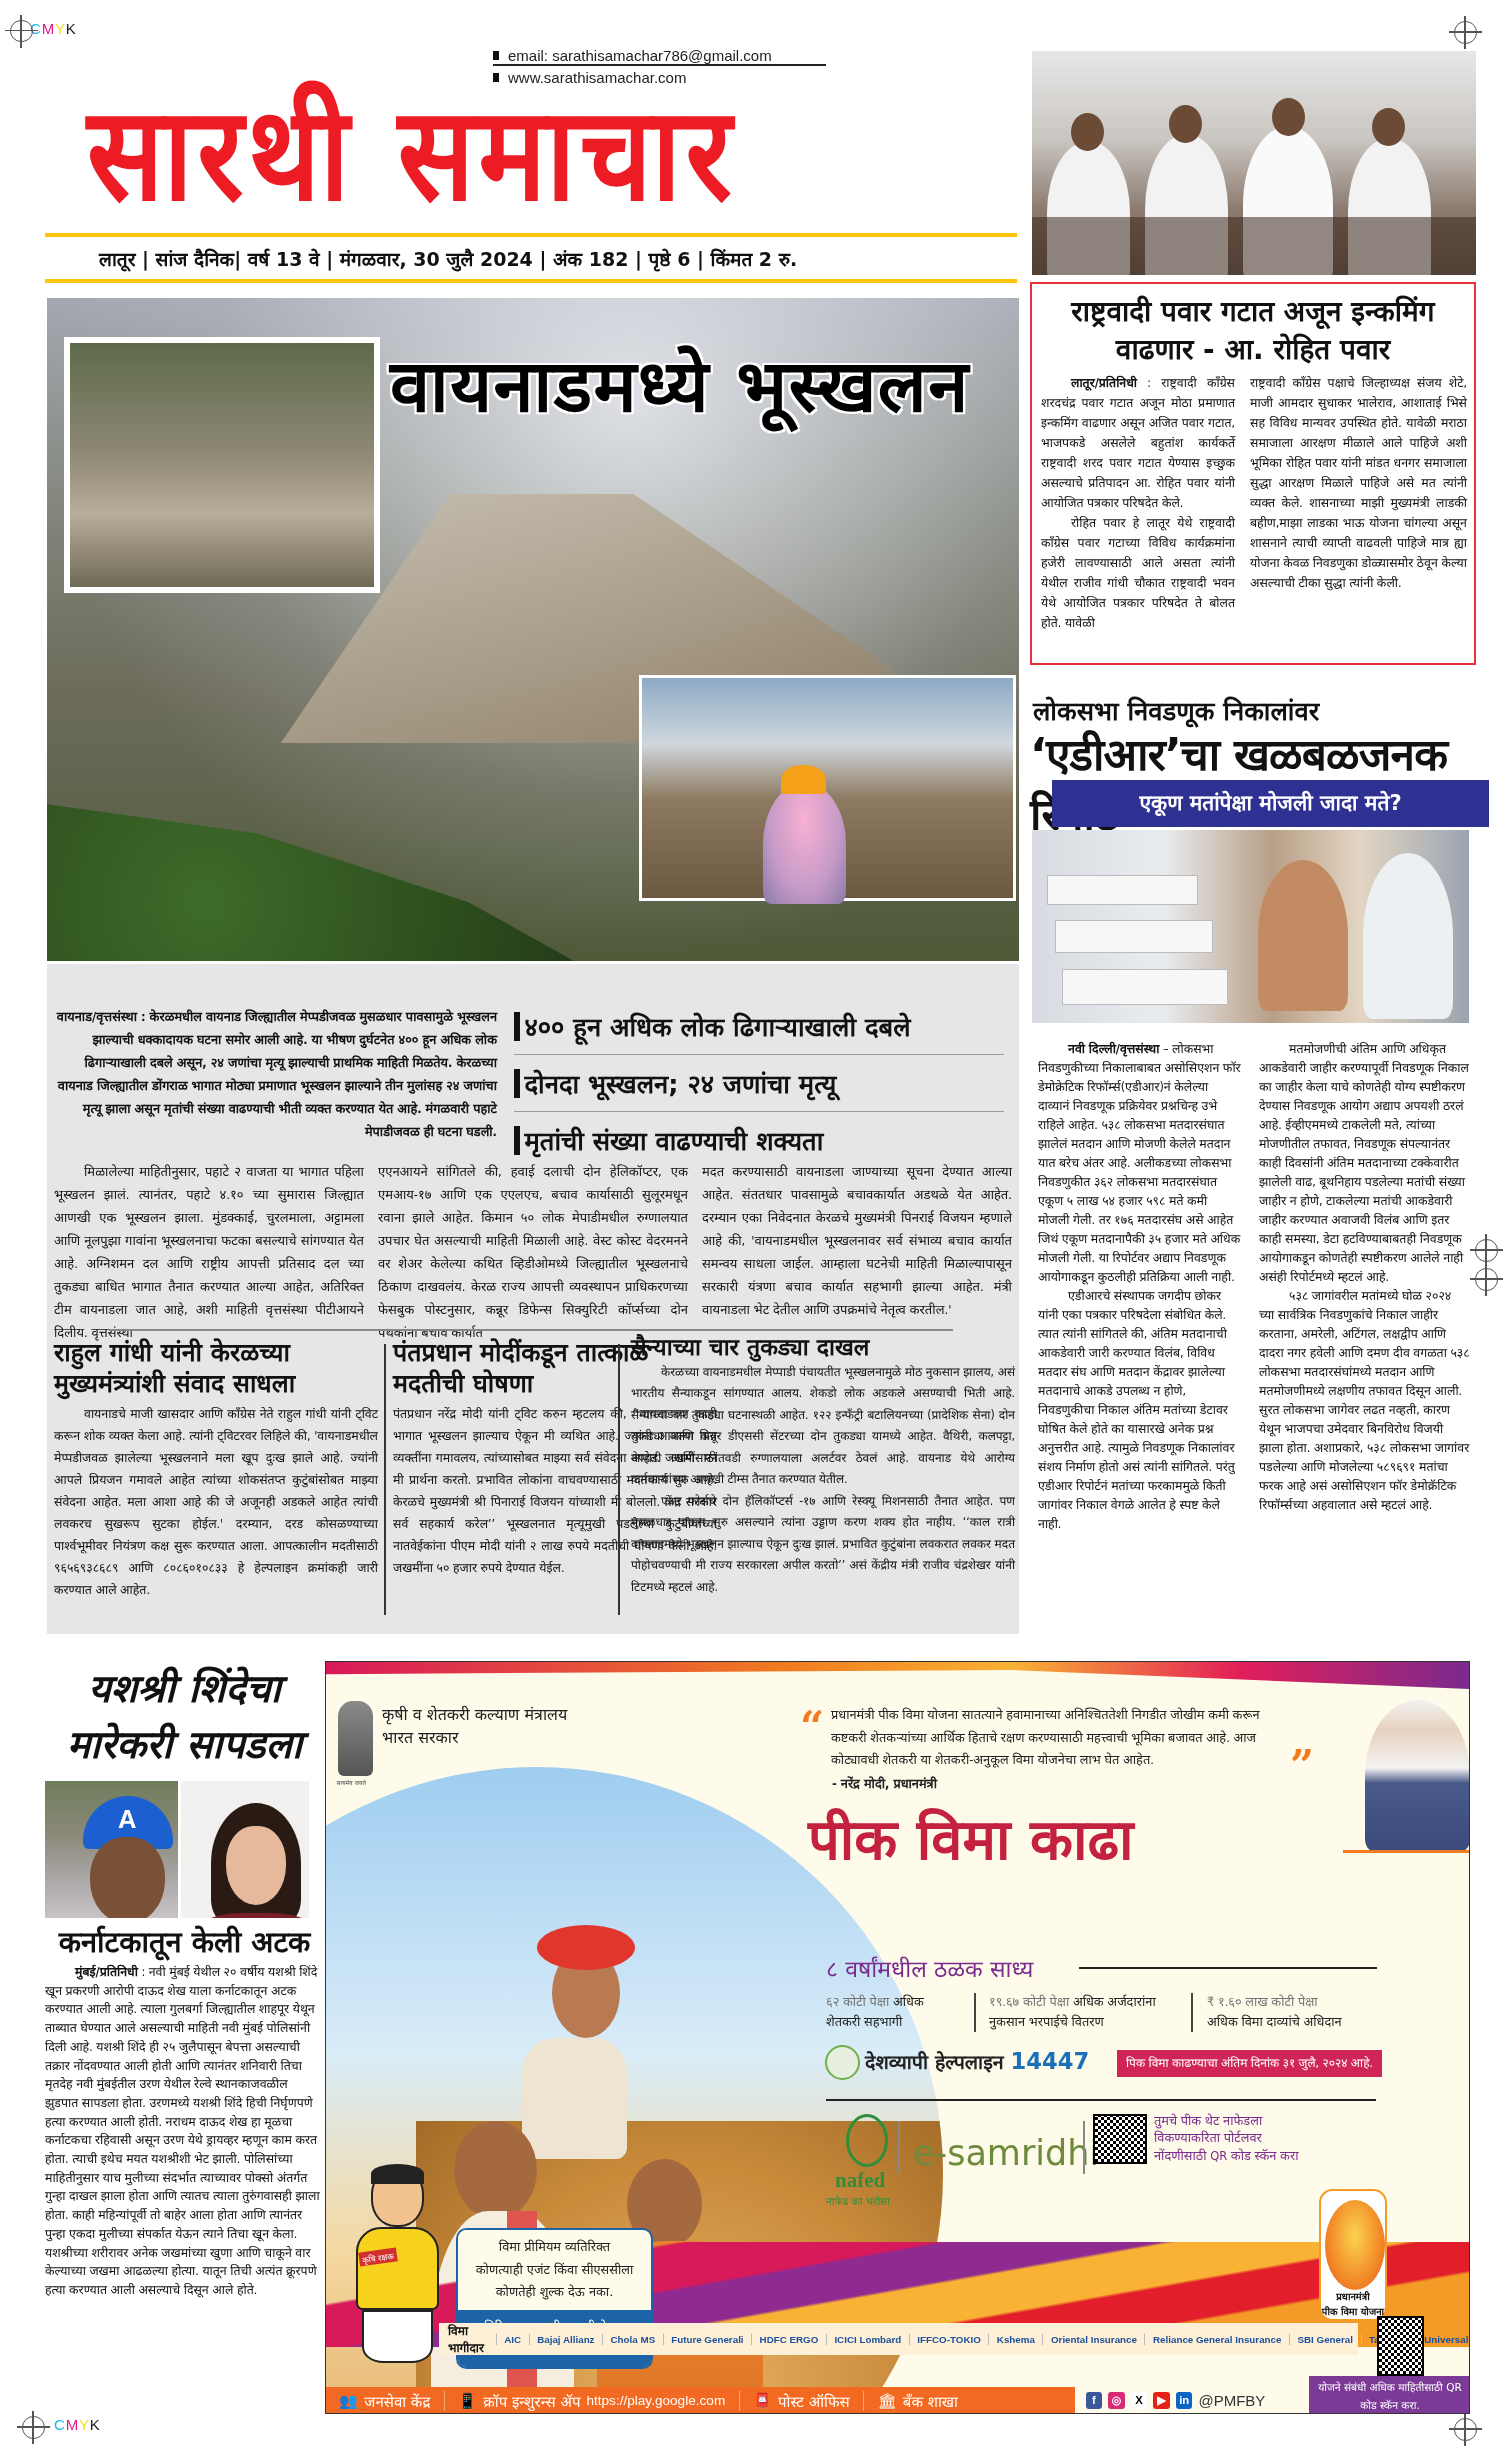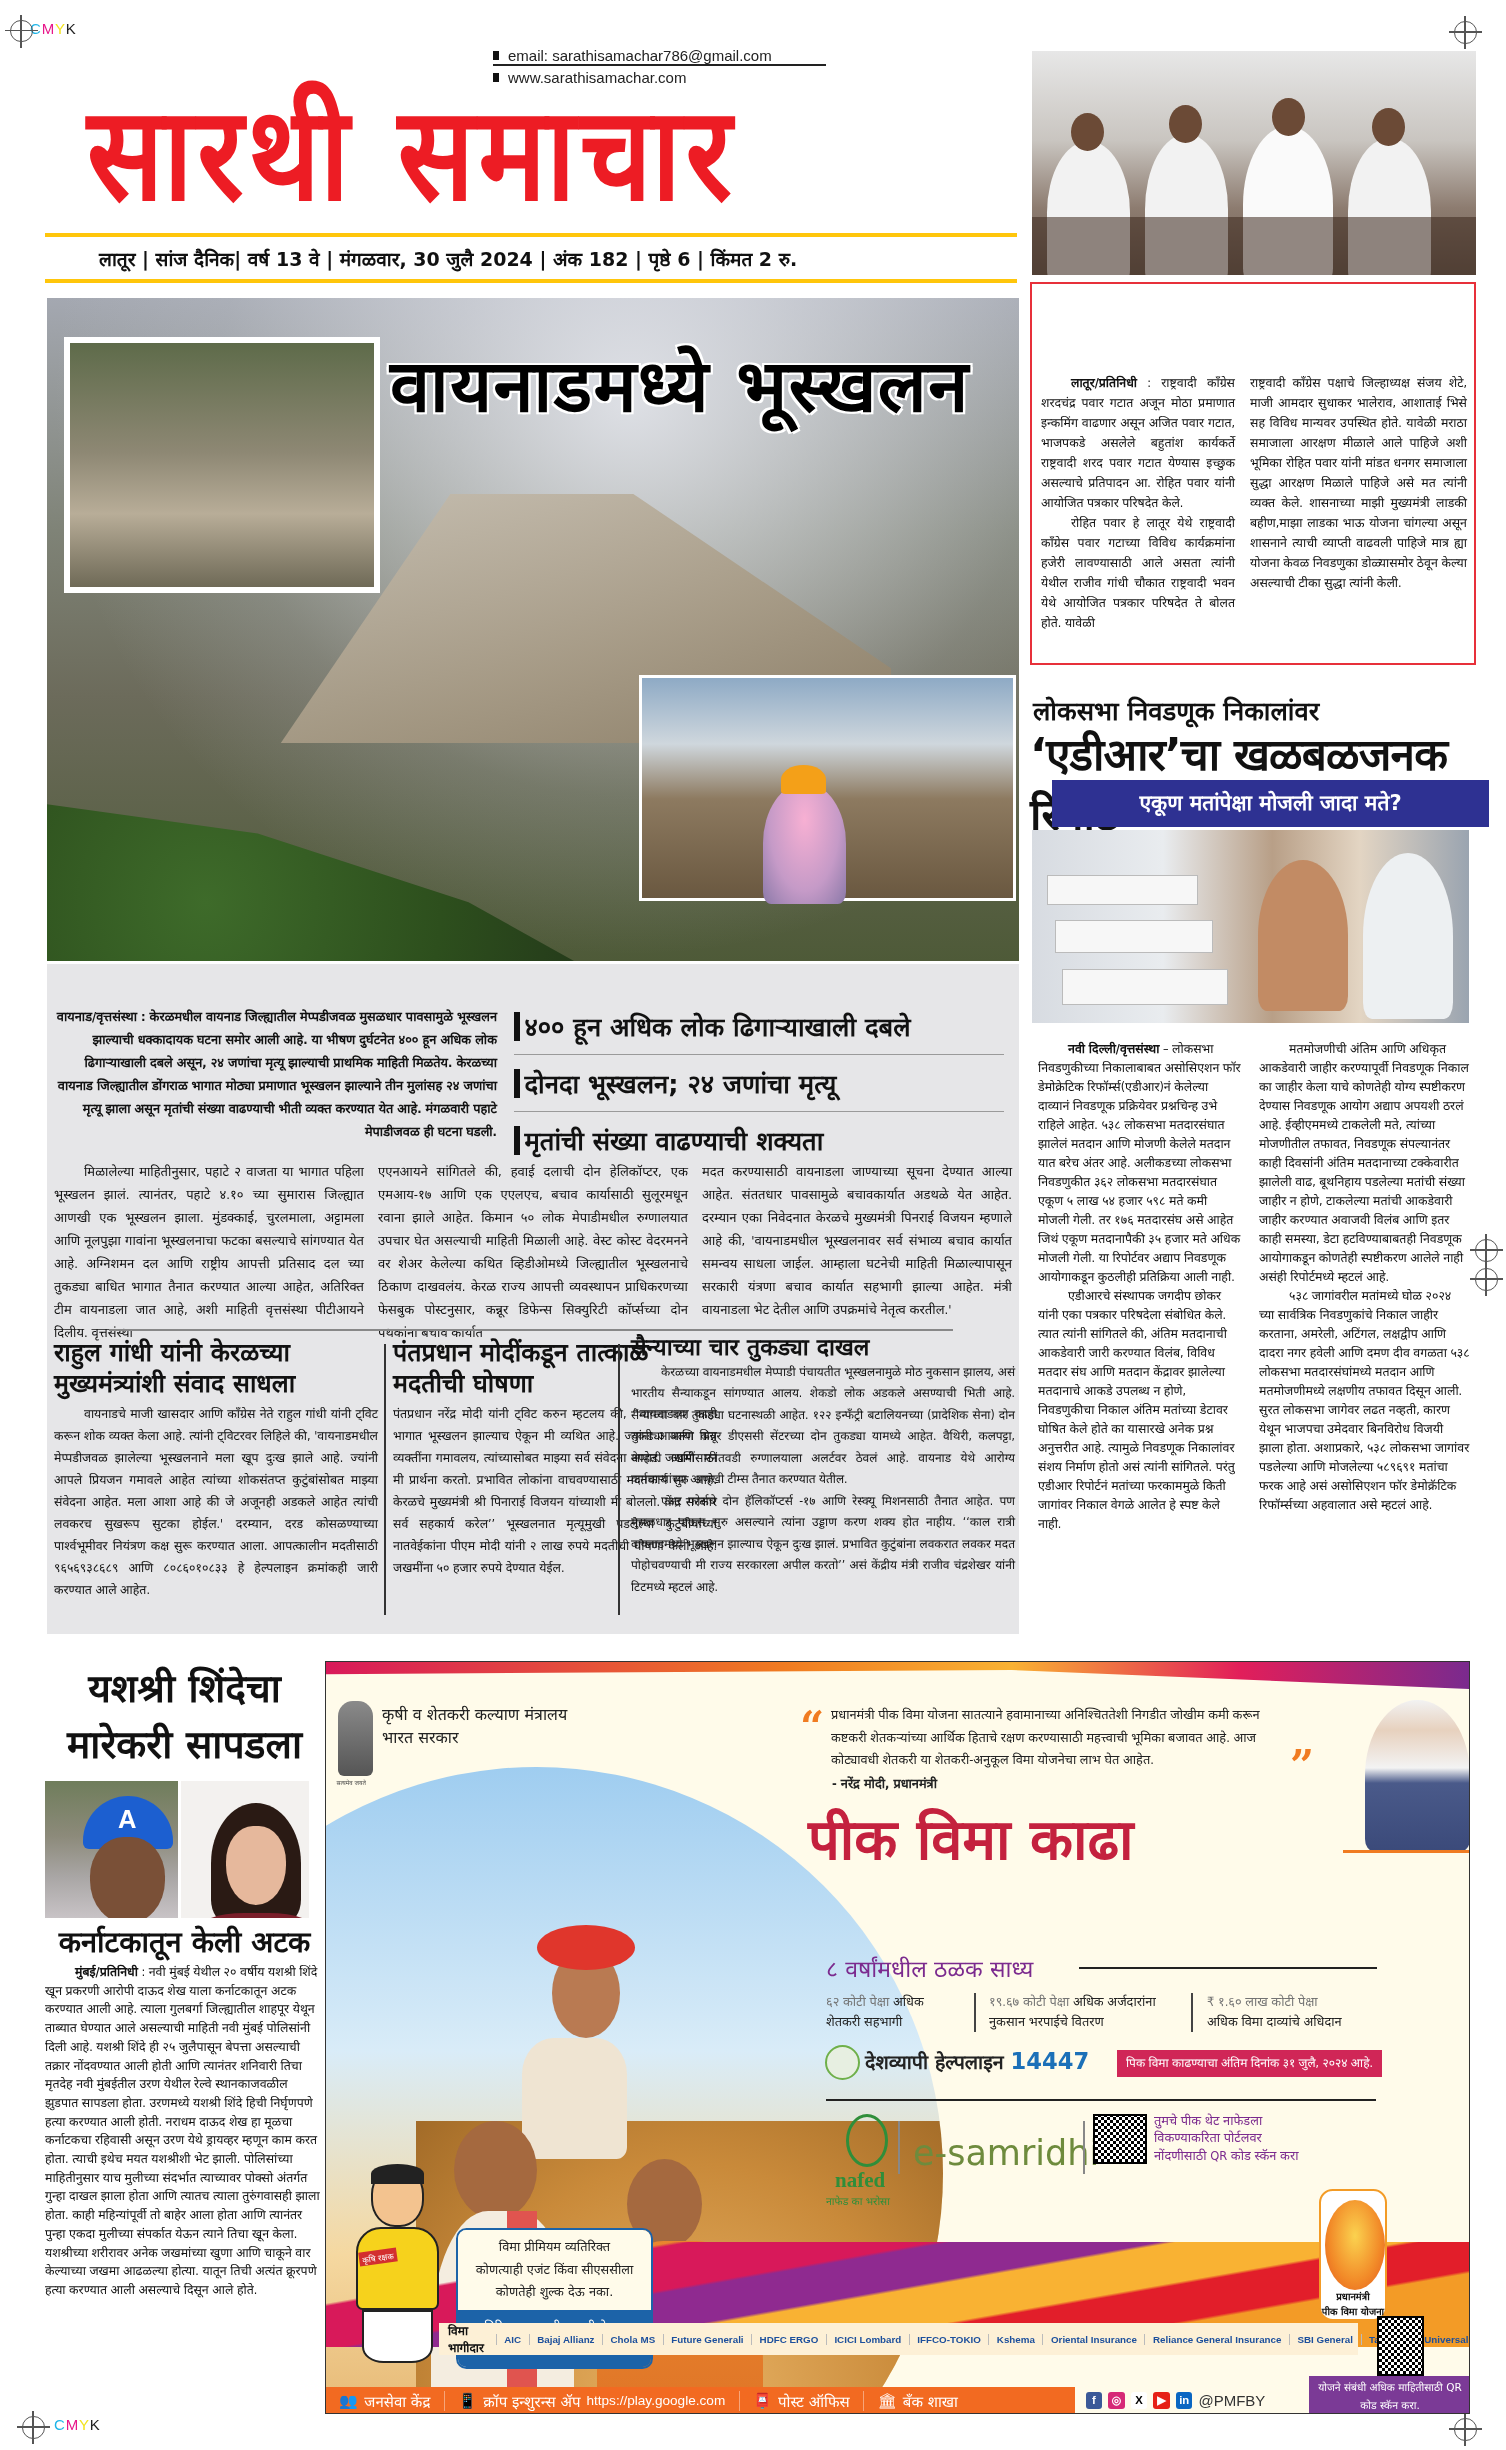--- a/index.html
+++ b/index.html
@@ -189,20 +189,21 @@
   <div class="head" style="left:39px;top:62px;"></div>
   <div class="fig" style="left:113px;top:83px;width:83px;height:151px;"></div>
   <div class="head" style="left:137px;top:54px;"></div>
   <div class="fig" style="left:211px;top:75px;width:90px;height:158px;background:#fafafa;"></div>
   <div class="head" style="left:240px;top:47px;"></div>
   <div class="fig" style="left:316px;top:87px;width:83px;height:147px;"></div>
   <div class="head" style="left:340px;top:57px;"></div>
   <div class="abs" style="left:0;top:166px;width:444px;height:60px;background:rgba(60,40,30,.55);"></div>
 </div>
 <div class="abs red-box" style="left:1030px;top:282px;width:446px;height:383px;">
+  <div class="headline-r" style="text-align:center;font-size:28px;line-height:38px;margin-top:9px;padding:0 9px;">राष्ट्रवादी पवार गटात अजून इन्कमिंग वाढणार - आ. रोहित पवार</div>
   <div class="abs body-text" style="left:9px;top:89px;width:194px;font-size:12.4px;line-height:20px;">
     <p><span class="lead">लातूर/प्रतिनिधी</span> : <span>राष्ट्रवादी काँग्रेस शरदचंद्र पवार गटात अजून मोठा प्रमाणात इन्कमिंग वाढणार असून अजित पवार गटात, भाजपकडे असलेले  बहुतांश कार्यकर्ते राष्ट्रवादी शरद पवार गटात येण्यास इच्छुक असल्याचे प्रतिपादन आ.  रोहित पवार यांनी आयोजित पत्रकार परिषदेत केले.</span></p>
     <p>रोहित पवार हे लातूर येथे राष्ट्रवादी काँग्रेस पवार गटाच्या विविध कार्यक्रमांना हजेरी लावण्यासाठी आले असता त्यांनी येथील राजीव गांधी चौकात राष्ट्रवादी भवन येथे आयोजित पत्रकार परिषदेत ते बोलत होते. यावेळी</p>
   </div>
   <div class="abs body-text" style="left:218px;top:89px;width:217px;font-size:12.4px;line-height:20px;">
     <p style="text-indent:0">राष्ट्रवादी काँग्रेस पक्षाचे जिल्हाध्यक्ष संजय शेटे, माजी आमदार सुधाकर भालेराव, आशाताई भिसे सह  विविध मान्यवर उपस्थित होते.   यावेळी मराठा समाजाला आरक्षण  मीळाले आले पाहिजे अशी भूमिका रोहित पवार यांनी मांडत  धनगर समाजाला सुद्धा आरक्षण मिळाले पाहिजे असे  मत त्यांनी व्यक्त केले. शासनाच्या माझी मुख्यमंत्री लाडकी बहीण,माझा लाडका भाऊ योजना चांगल्या असून शासनाने त्याची व्याप्ती वाढवली पाहिजे मात्र ह्या योजना केवळ निवडणुका डोळ्यासमोर ठेवून केल्या असल्याची टीका सुद्धा त्यांनी केली.</p>
   </div>
 </div>
 
 <div class="abs headline-r" style="left:1033px;top:693px;font-size:25.6px;">लोकसभा निवडणूक निकालांवर</div>
@@ -218,21 +219,21 @@
 <div class="abs body-text" style="left:1038px;top:1039px;width:203px;font-size:12.4px;line-height:19px;text-align:left;">
   <p><span class="lead">नवी दिल्ली/वृत्तसंस्था</span> <span>– लोकसभा निवडणुकीच्या निकालाबाबत असोसिएशन फॉर डेमोक्रेटिक रिफॉर्म्स(एडीआर)नं केलेल्या दाव्यानं निवडणूक प्रक्रियेवर प्रश्नचिन्ह उभे राहिले आहेत. ५३८ लोकसभा मतदारसंघात झालेलं मतदान आणि मोजणी केलेले मतदान यात बरेच अंतर आहे. अलीकडच्या लोकसभा निवडणुकीत ३६२ लोकसभा मतदारसंघात एकूण ५ लाख ५४ हजार ५९८ मते कमी मोजली गेली. तर १७६ मतदारसंघ असे आहेत जिथं एकूण मतदानापैकी ३५ हजार मते अधिक मोजली गेली. या रिपोर्टवर अद्याप निवडणूक आयोगाकडून कुठलीही प्रतिक्रिया आली नाही.</span></p>
   <p>एडीआरचे संस्थापक जगदीप छोकर यांनी एका पत्रकार परिषदेला संबोधित केले. त्यात त्यांनी सांगितले की, अंतिम मतदानाची आकडेवारी जारी करण्यात विलंब, विविध मतदार संघ आणि मतदान केंद्रावर झालेल्या मतदानाचे आकडे उपलब्ध न होणे, निवडणुकीचा निकाल अंतिम मतांच्या डेटावर घोषित केले होते का यासारखे अनेक प्रश्न अनुत्तरीत आहे. त्यामुळे निवडणूक निकालांवर संशय निर्माण होतो असं त्यांनी सांगितले. परंतु एडीआर रिपोर्टनं मतांच्या फरकाममुळे किती जागांवर निकाल वेगळे आलेत हे स्पष्ट केले नाही.</p>
 </div>
 <div class="abs body-text" style="left:1259px;top:1039px;width:211px;font-size:12.4px;line-height:19px;text-align:left;">
   <p>मतमोजणीची अंतिम आणि अधिकृत आकडेवारी जाहीर करण्यापूर्वी निवडणूक निकाल का जाहीर केला याचे कोणतेही योग्य स्पष्टीकरण देण्यास निवडणूक आयोग अद्याप अपयशी ठरलं आहे. ईव्हीएममध्ये टाकलेली मते, त्यांच्या मोजणीतील तफावत, निवडणूक संपल्यानंतर काही दिवसांनी अंतिम मतदानाच्या टक्केवारीत झालेली वाढ, बूथनिहाय पडलेल्या मतांची संख्या जाहीर न होणे, टाकलेल्या मतांची आकडेवारी जाहीर करण्यात अवाजवी विलंब आणि इतर काही समस्या, डेटा हटविण्याबाबतही निवडणूक आयोगाकडून कोणतेही स्पष्टीकरण आलेले नाही असंही  रिपोर्टमध्ये म्हटलं आहे.</p>
   <p>५३८ जागांवरील मतांमध्ये घोळ २०२४ च्या सार्वत्रिक निवडणुकांचे निकाल जाहीर करताना, अमरेली, अटिंगल, लक्षद्वीप आणि दादरा नगर हवेली आणि दमण दीव वगळता ५३८ लोकसभा मतदारसंघांमध्ये मतदान आणि मतमोजणीमध्ये लक्षणीय तफावत दिसून आली. सुरत लोकसभा जागेवर लढत नव्हती, कारण येथून भाजपचा उमेदवार बिनविरोध विजयी झाला होता. अशाप्रकारे, ५३८ लोकसभा जागांवर पडलेल्या आणि मोजलेल्या ५८९६९१ मतांचा फरक आहे असं असोसिएशन फॉर डेमोक्रॅटिक रिफॉर्म्सच्या अहवालात असे म्हटलं आहे.</p>
 </div>
 
 <div class="abs" style="left:45px;top:1642px;width:279px;">
-  <div class="headline-r" style="text-align:center;font-size:39px;line-height:56px;margin-top:19px;">यशश्री शिंदेचा मारेकरी सापडला</div>
+  <div class="headline-r" style="text-align:center;font-size:39px;line-height:56px;margin-top:19px;font-style:italic;">यशश्री शिंदेचा मारेकरी सापडला</div>
   <div style="display:flex;gap:3px;margin-top:7.5px;">
     <div class="portrait man" style="position:relative;width:133px;height:137px;">
         <div class="cap"></div>
         <div class="face"></div>
       </div>
     <div class="portrait woman" style="position:relative;width:128px;height:137px;">
         <div class="hair"></div>
         <div class="face"></div>
         <div class="top"></div>
       </div>

